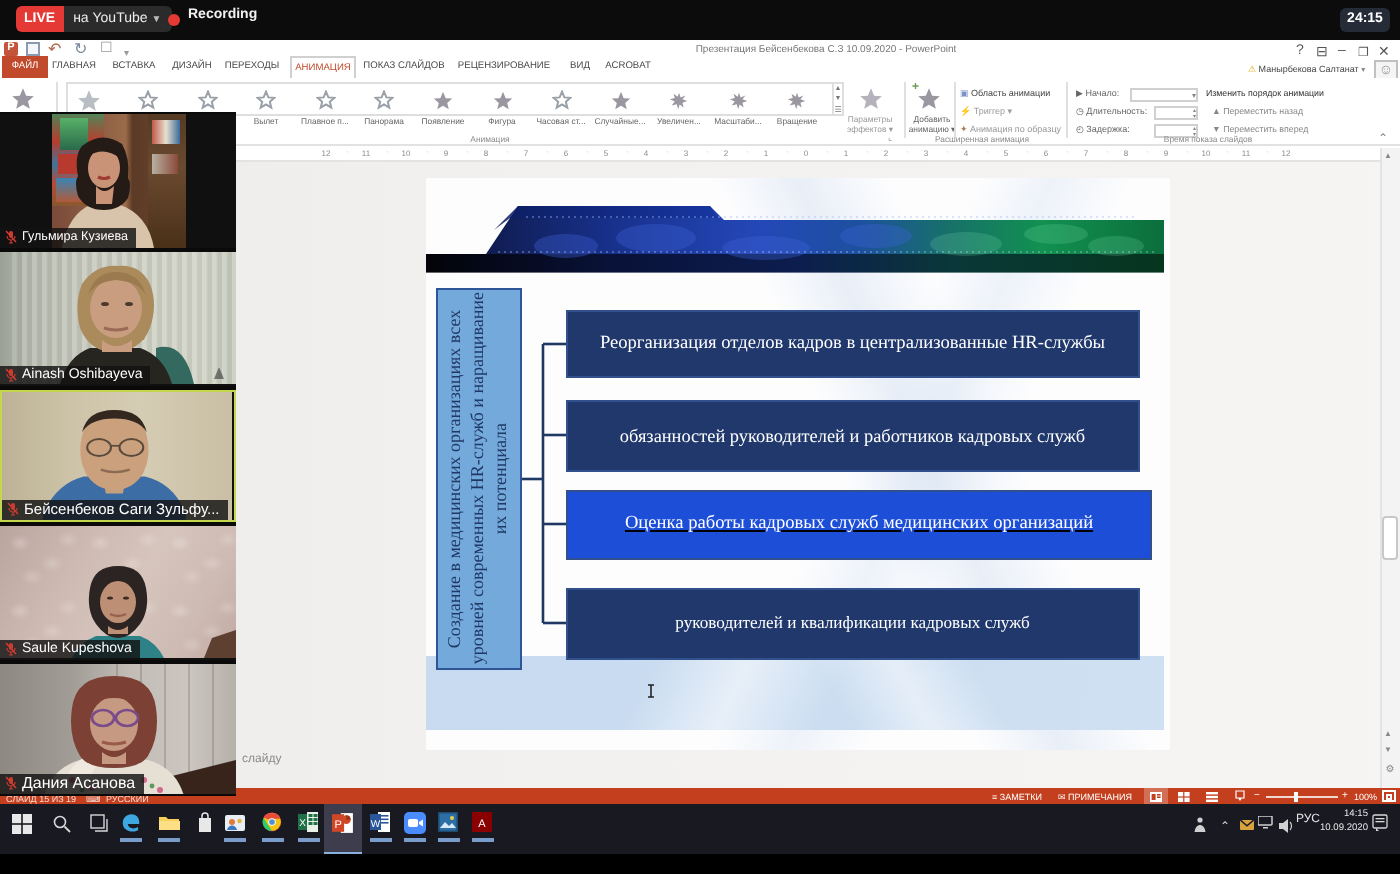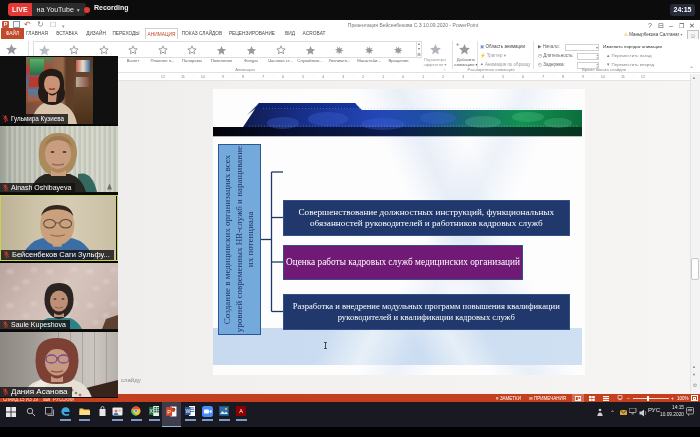--- a/index.html
+++ b/index.html
@@ -288,34 +288,37 @@
       </svg>
       <div style="position:absolute;left:5px;top:55px;width:43px;height:191px;background:#74a9dc;border:1px solid #2e5595;">
         <div style="position:absolute;left:0;top:0;width:100%;height:100%;display:flex;align-items:center;justify-content:center;">
           <div style="writing-mode:vertical-rl;transform:rotate(180deg);text-align:center;color:#1f3864;font-size:9px;line-height:11.5px;font-family:'Liberation Serif',serif;">
             <div style="white-space:nowrap;">Создание в медицинских организациях всех</div>
             <div style="white-space:nowrap;">уровней современных HR-служб и наращивание</div>
             <div style="white-space:nowrap;">их потенциала</div>
           </div>
         </div>
       </div>
+      <div style="position:absolute;left:70px;top:66.0px;width:286.5px;height:34.0px;background:#20386b;border:1px solid #31508c;display:flex;align-items:center;justify-content:center;">
+        <div style="text-align:center;color:#fff;font-size:9.3px;line-height:11px;font-family:'Liberation Serif',serif;">
+          <div style="white-space:nowrap;">Реорганизация отделов кадров в централизованные HR-службы</div>
+        </div>
+      </div>
       <div style="position:absolute;left:70px;top:111.0px;width:286.5px;height:36.0px;background:#20386b;border:1px solid #31508c;display:flex;align-items:center;justify-content:center;">
         <div style="text-align:center;color:#fff;font-size:9.2px;line-height:11px;font-family:'Liberation Serif',serif;">
-          <div style="white-space:nowrap;">Совершенствование должностных инструкций, функциональных</div>
           <div style="white-space:nowrap;">обязанностей руководителей и работников кадровых служб</div>
         </div>
       </div>
-      <div style="position:absolute;left:70px;top:156.0px;width:240px;height:35.0px;background:#701a75;border:1px solid #31508c;display:flex;align-items:center;justify-content:center;">
+      <div style="position:absolute;left:70px;top:156.0px;width:293px;height:35.0px;background:#1d4ed8;border:1px solid #31508c;display:flex;align-items:center;justify-content:center;text-decoration:underline;">
         <div style="text-align:center;color:#fff;font-size:9.3px;line-height:11px;font-family:'Liberation Serif',serif;">
           <div style="white-space:nowrap;">Оценка работы кадровых служб медицинских организаций</div>
         </div>
       </div>
       <div style="position:absolute;left:70px;top:204.5px;width:286.5px;height:36.5px;background:#20386b;border:1px solid #31508c;display:flex;align-items:center;justify-content:center;">
         <div style="text-align:center;color:#fff;font-size:8.6px;line-height:11px;font-family:'Liberation Serif',serif;">
-          <div style="white-space:nowrap;">Разработка и внедрение модульных программ повышения квалификации</div>
           <div style="white-space:nowrap;">руководителей и квалификации кадровых служб</div>
         </div>
       </div>
       <div style="position:absolute;left:110px;top:253px;width:5px;height:7px;">
         <svg width="5" height="7" viewBox="0 0 5 7">
           <line x1="2.5" y1="0.5" x2="2.5" y2="6.5" stroke="#222" stroke-width="0.8"></line>
           <path d="M1 0.5h3M1 6.5h3" stroke="#222" stroke-width="0.7" fill="none"></path>
         </svg>
       </div>
     </div>

